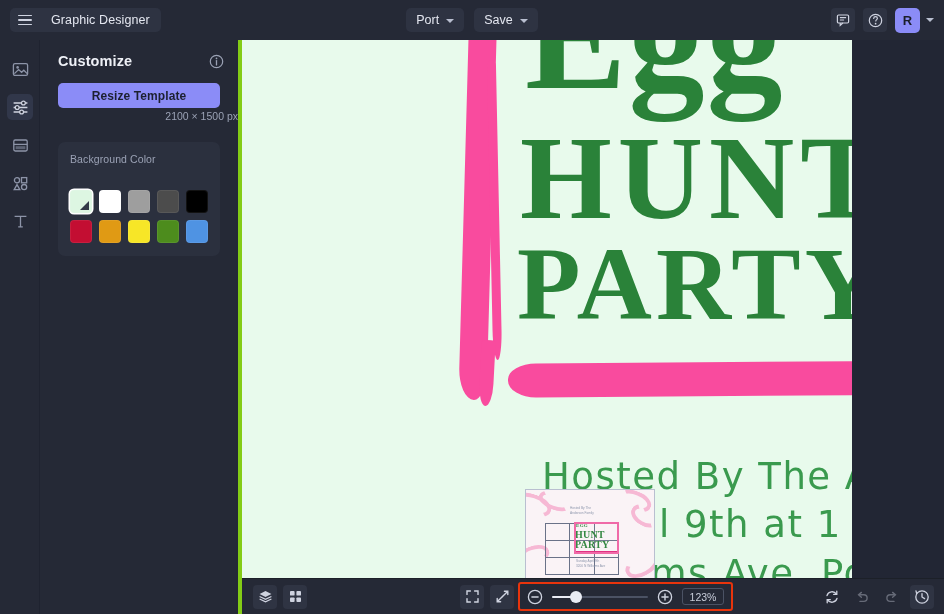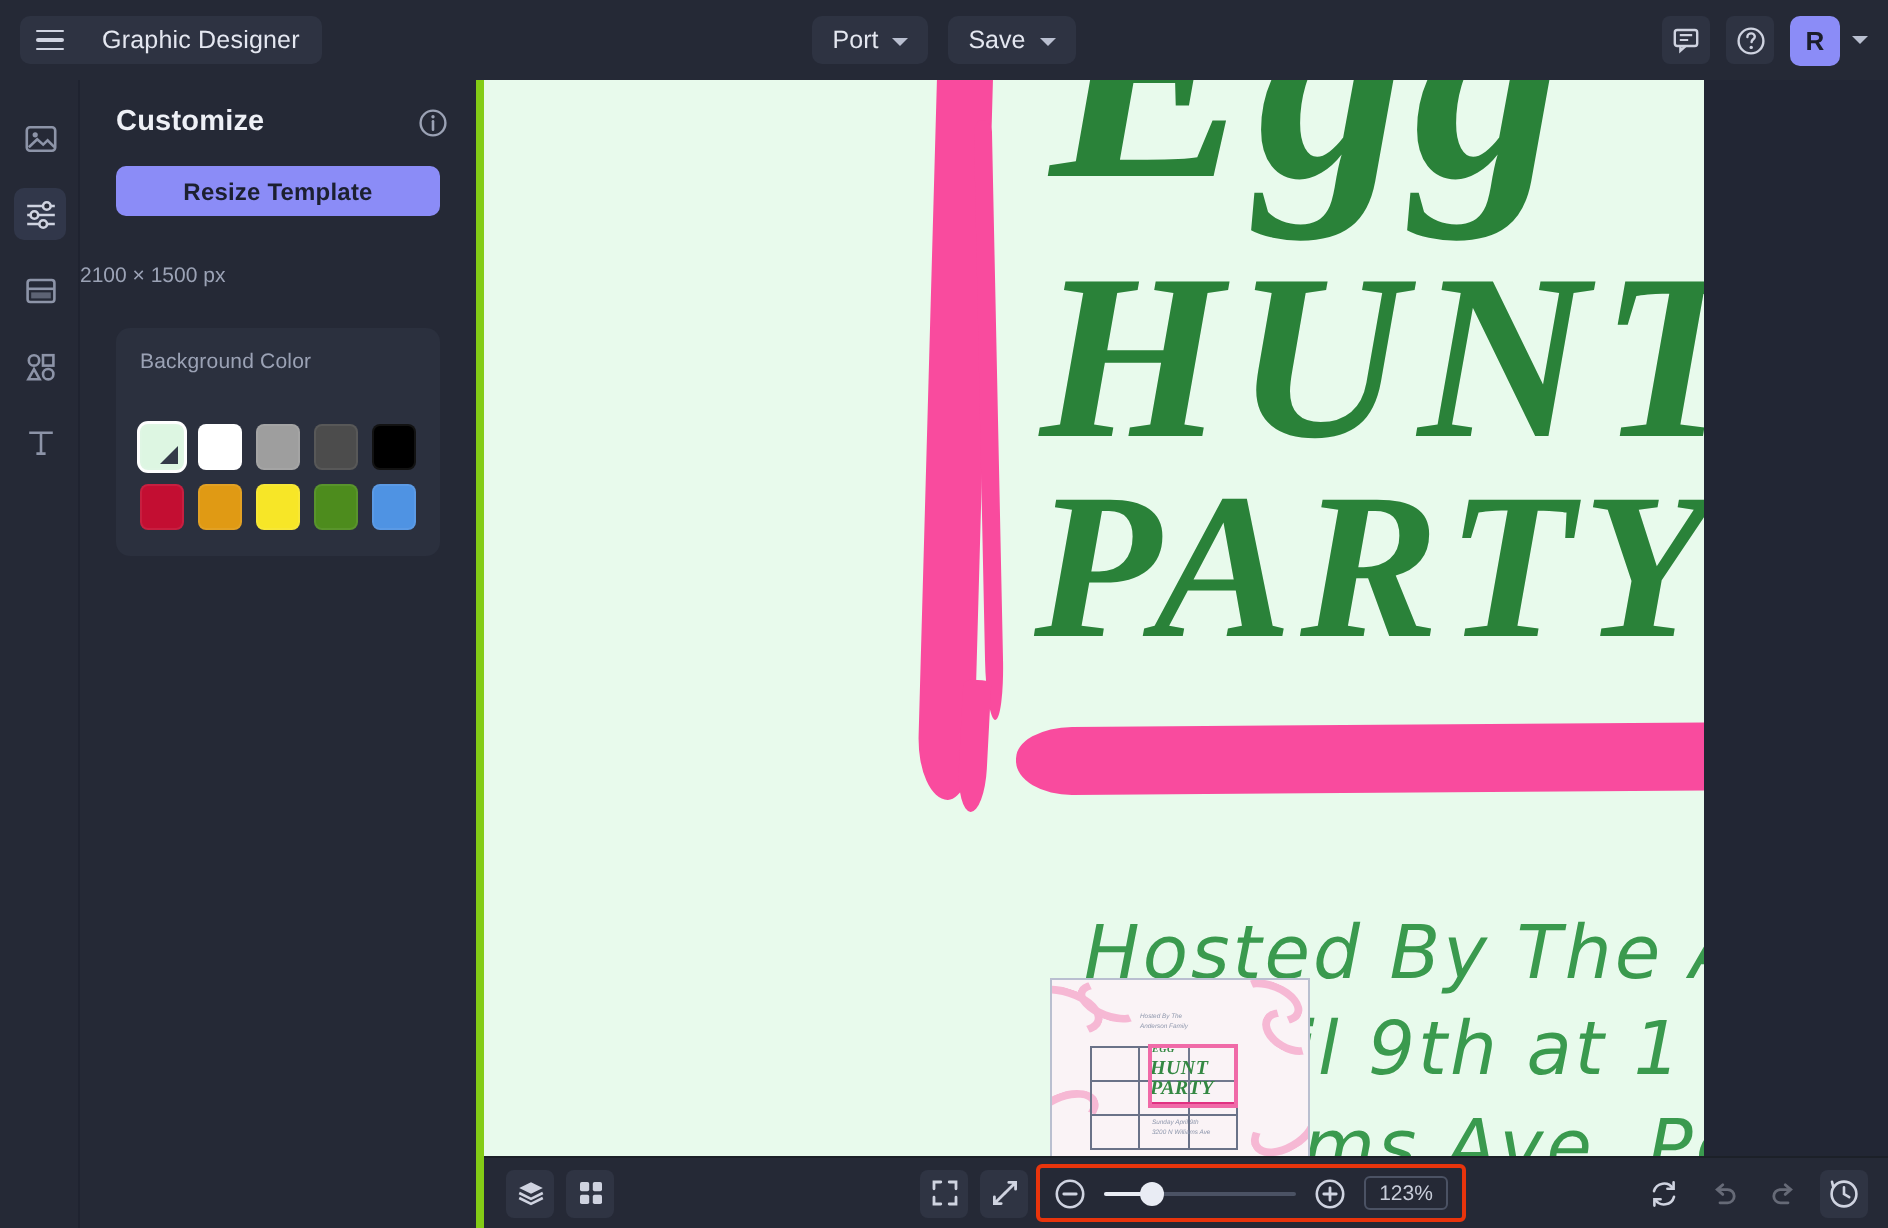--- a/index.html
+++ b/index.html
@@ -102,21 +102,21 @@
     padding: 13px 14px 0 18px;
   }
   .panel-title { font-size: 14.5px; font-weight: bold; color: #eef0f6; letter-spacing: .1px; }
   .resize-btn {
     margin: 14px 18px 0 18px; height: 25px;
     background: #8b8cf7; border-radius: 5px;
     display: flex; align-items: center; justify-content: center;
     font-size: 12px; font-weight: bold; color: #1c2030;
     cursor: pointer; letter-spacing: .1px;
   }
-  .dims { text-align: left; font-size: 10.5px; color: #9ba2b5; margin-top: 24px; }
+  .dims { text-align: right; font-size: 10.5px; color: #9ba2b5; margin-top: 2px; }
   .card {
     margin: 20px 18px 0 18px;
     background: #2b303e; border-radius: 7px;
     padding: 11px 12px 13px 12px;
   }
   .card-label { font-size: 10.5px; color: #9ba2b5; margin-bottom: 25px; letter-spacing: .1px; }
   .swatch-grid { display: grid; grid-template-columns: repeat(5, 1fr); gap: 7px; }
   .swatch {
     position: relative; height: 23px; border-radius: 4px;
     cursor: pointer; border: 1px solid rgba(255,255,255,.07);
@@ -125,21 +125,21 @@
   .swatch .tri {
     position: absolute; right: 2px; bottom: 2px;
     width: 0; height: 0;
     border-left: 9px solid transparent; border-bottom: 9px solid #333a48;
   }
 
   
   #canvas-wrap {
     position: absolute; left: 242px; top: 40px;
     width: 610px; height: 574px;
-    background: #15803d; overflow: hidden; font-style: italic;
+    background: #15803d; overflow: hidden;
   }
   #artboard {
     position: absolute; left: 0; top: 0; width: 702px; height: 545px;
     background: #e8faec; overflow: hidden;
   }
   
   .stroke-v {
     position: absolute; left: 222px; top: -40px;
     width: 28px; height: 400px;
     background: #f94b9e;

